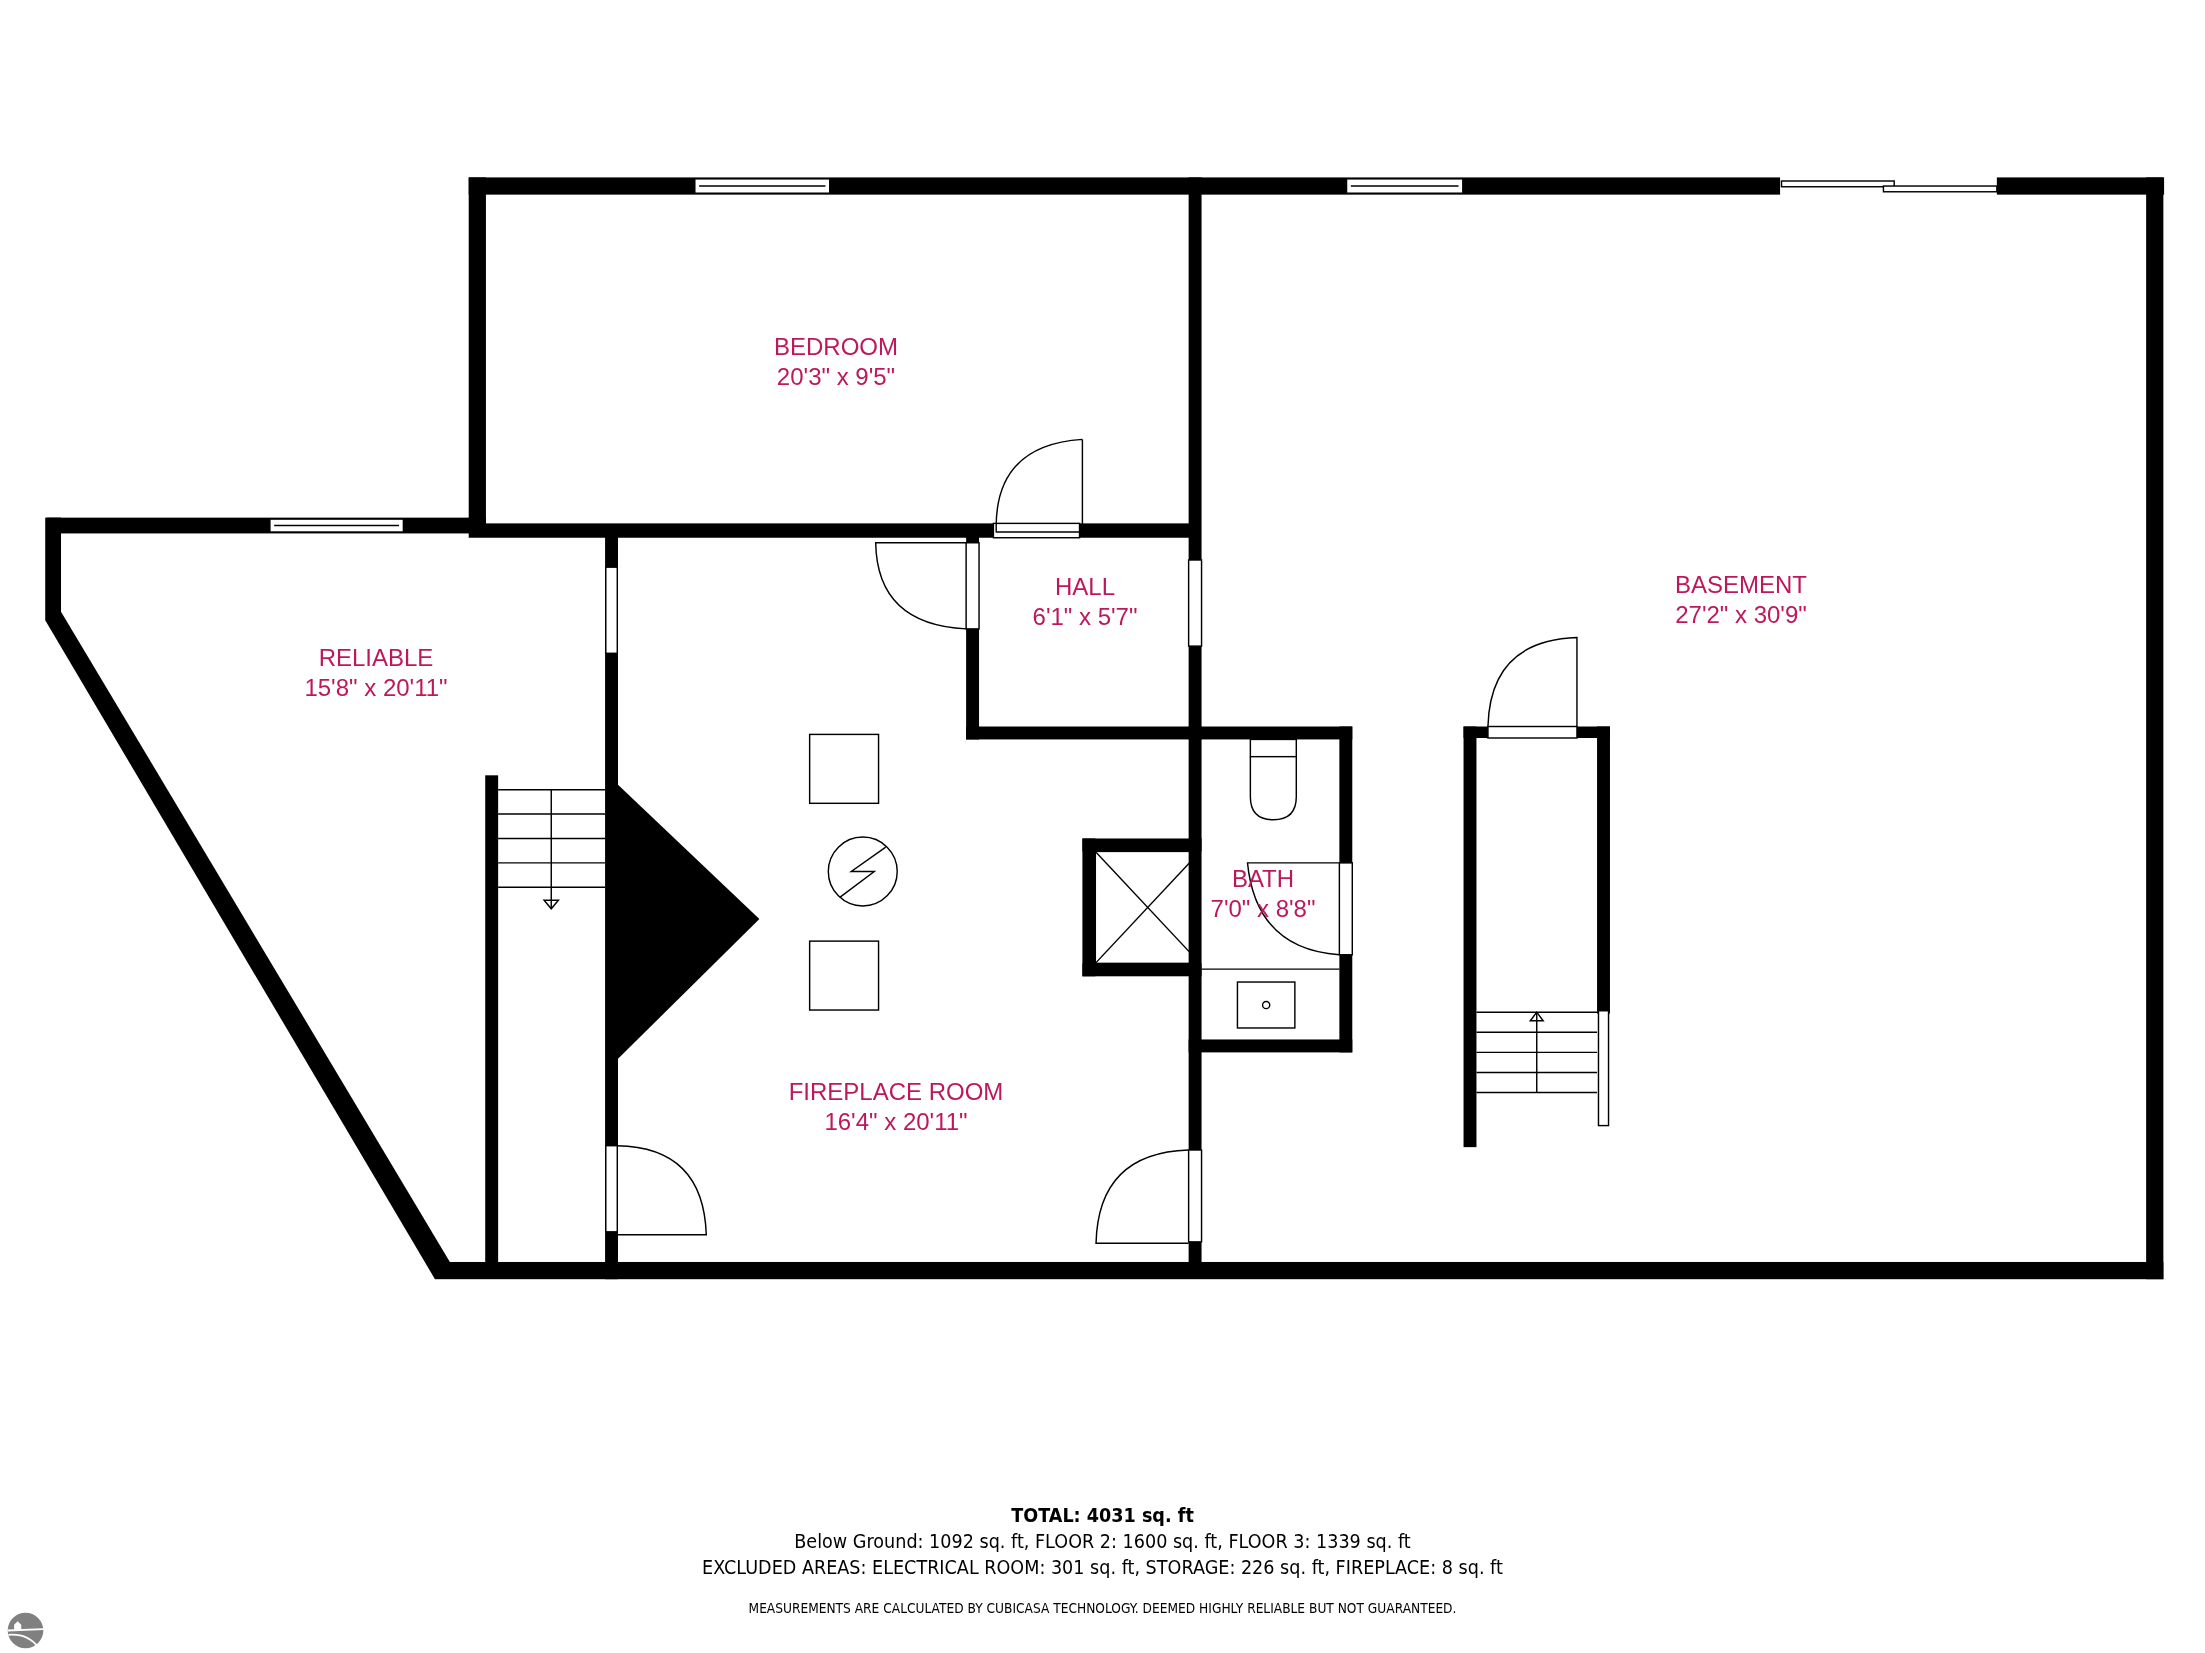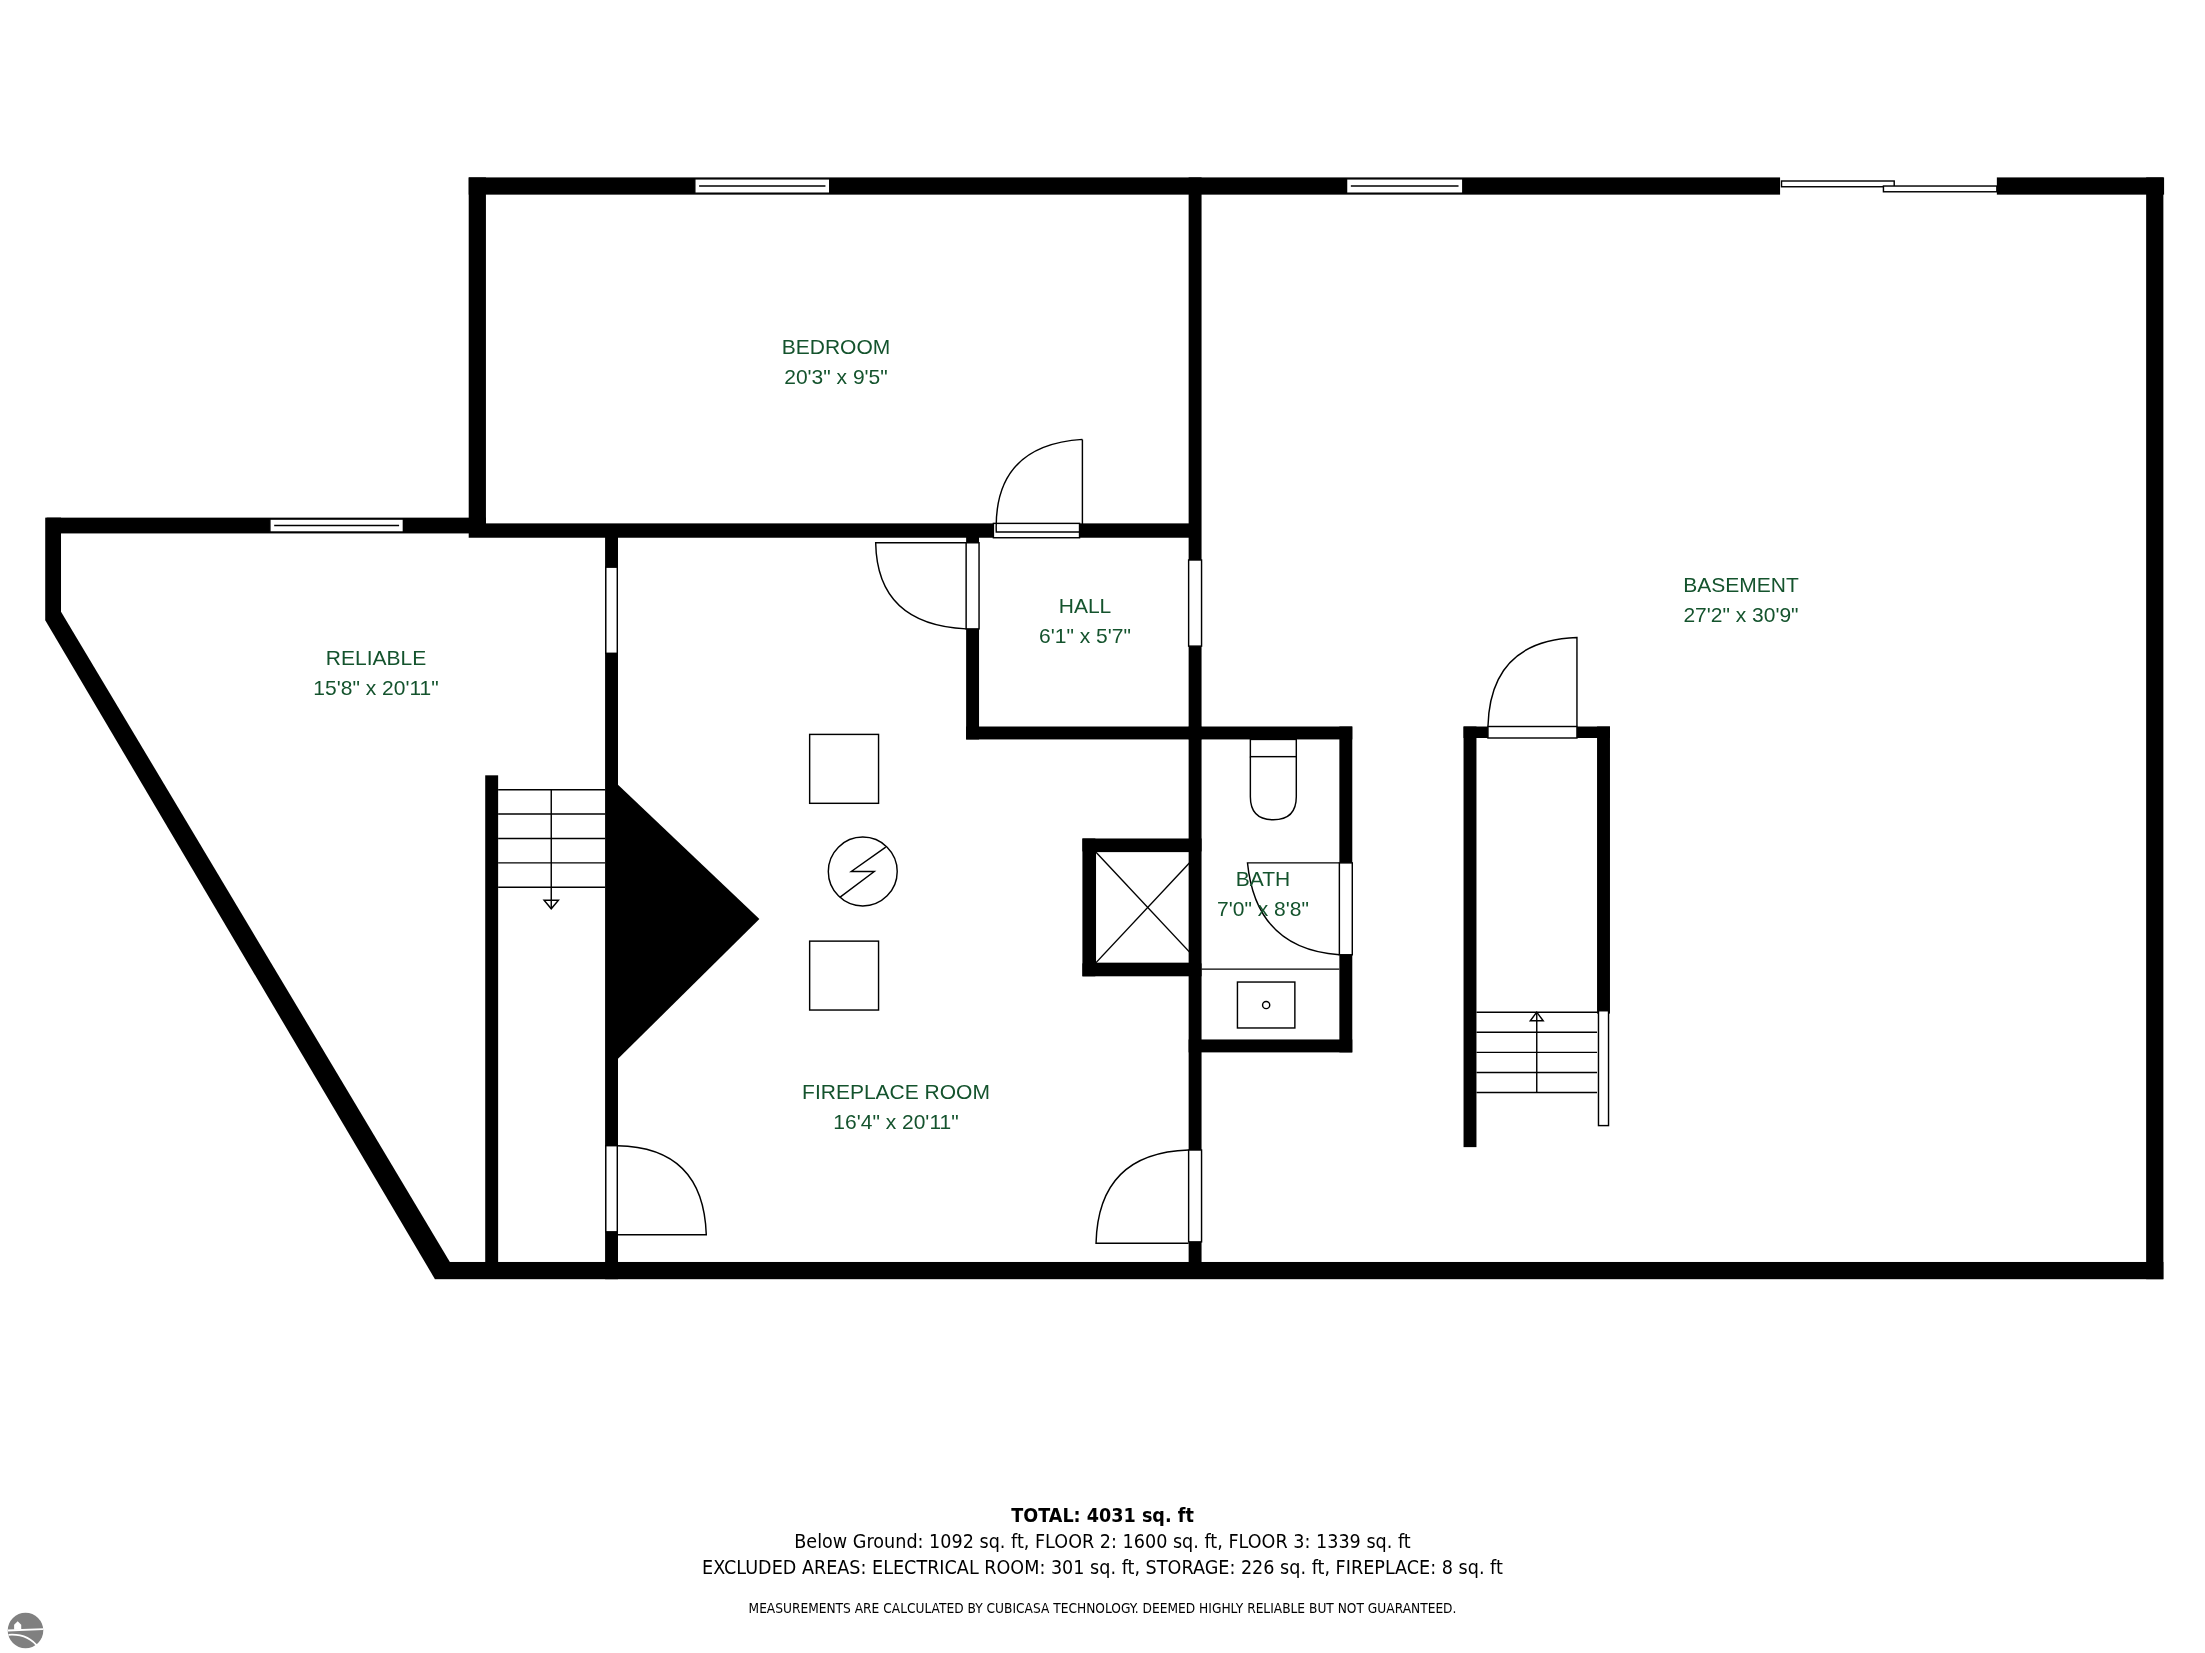--- a/index.html
+++ b/index.html
@@ -1,18 +1,18 @@
 <!DOCTYPE html>
 <html style="font-size:11.5px"><head>
 <meta charset="utf-8">
 <style>
   html, body { margin:0; padding:0; background:#ffffff; }
   body { width:2205px; height:1654px; position:relative; overflow:hidden; font-family:"Liberation Sans", sans-serif; }
   #plan { position:absolute; left:0; top:0; width:2205px; height:1654px; }
-  .room-label { position:absolute; text-align:center; color:#14532d; font-family:"Liberation Sans", sans-serif; font-size:21px; line-height:30px; transform:translateX(-50%); white-space:nowrap; }
+  .room-label { position:absolute; text-align:center; color:#be185d; font-family:"Liberation Sans", sans-serif; font-size:24px; line-height:30px; transform:translateX(-50%); white-space:nowrap; }
   .footer { position:absolute; left:0; width:2205px; text-align:center; color:#000; font-family:"DejaVu Sans", sans-serif; white-space:nowrap; }
   .f-total { top:1503px; font-size:20px; font-weight:bold; transform:scaleX(0.88); }
   .f-line { font-size:20px; transform:scaleX(0.88); }
   .f-l1 { top:1529px; }
   .f-l2 { top:1555px; }
   .f-disclaimer { top:1600px; font-size:13.6px; transform:scaleX(0.9); }
   .logo { position:absolute; left:7.2px; top:1612px; width:37px; height:37px; }
 </style>
 </head>
 <body>
@@ -130,21 +130,21 @@
 </svg>
 
 <div class="room-label" style="left:836px; top:332px;">
   <div>BEDROOM</div>
   <div>20'3" x 9'5"</div>
 </div>
 <div class="room-label" style="left:376px; top:643px;">
   <div>RELIABLE</div>
   <div>15'8" x 20'11"</div>
 </div>
-<div class="room-label" style="left:1085px; top:591px;text-align:center;">
+<div class="room-label" style="left:1085px; top:572px;text-align:center;">
   <div>HALL</div>
   <div>6'1" x 5'7"</div>
 </div>
 <div class="room-label" style="left:1733px; top:570px;margin-left:8px;">
   <div>BASEMENT</div>
   <div>27'2" x 30'9"</div>
 </div>
 <div class="room-label" style="left:1263px; top:864px;">
   <div>BATH</div>
   <div>7'0" x 8'8"</div>

